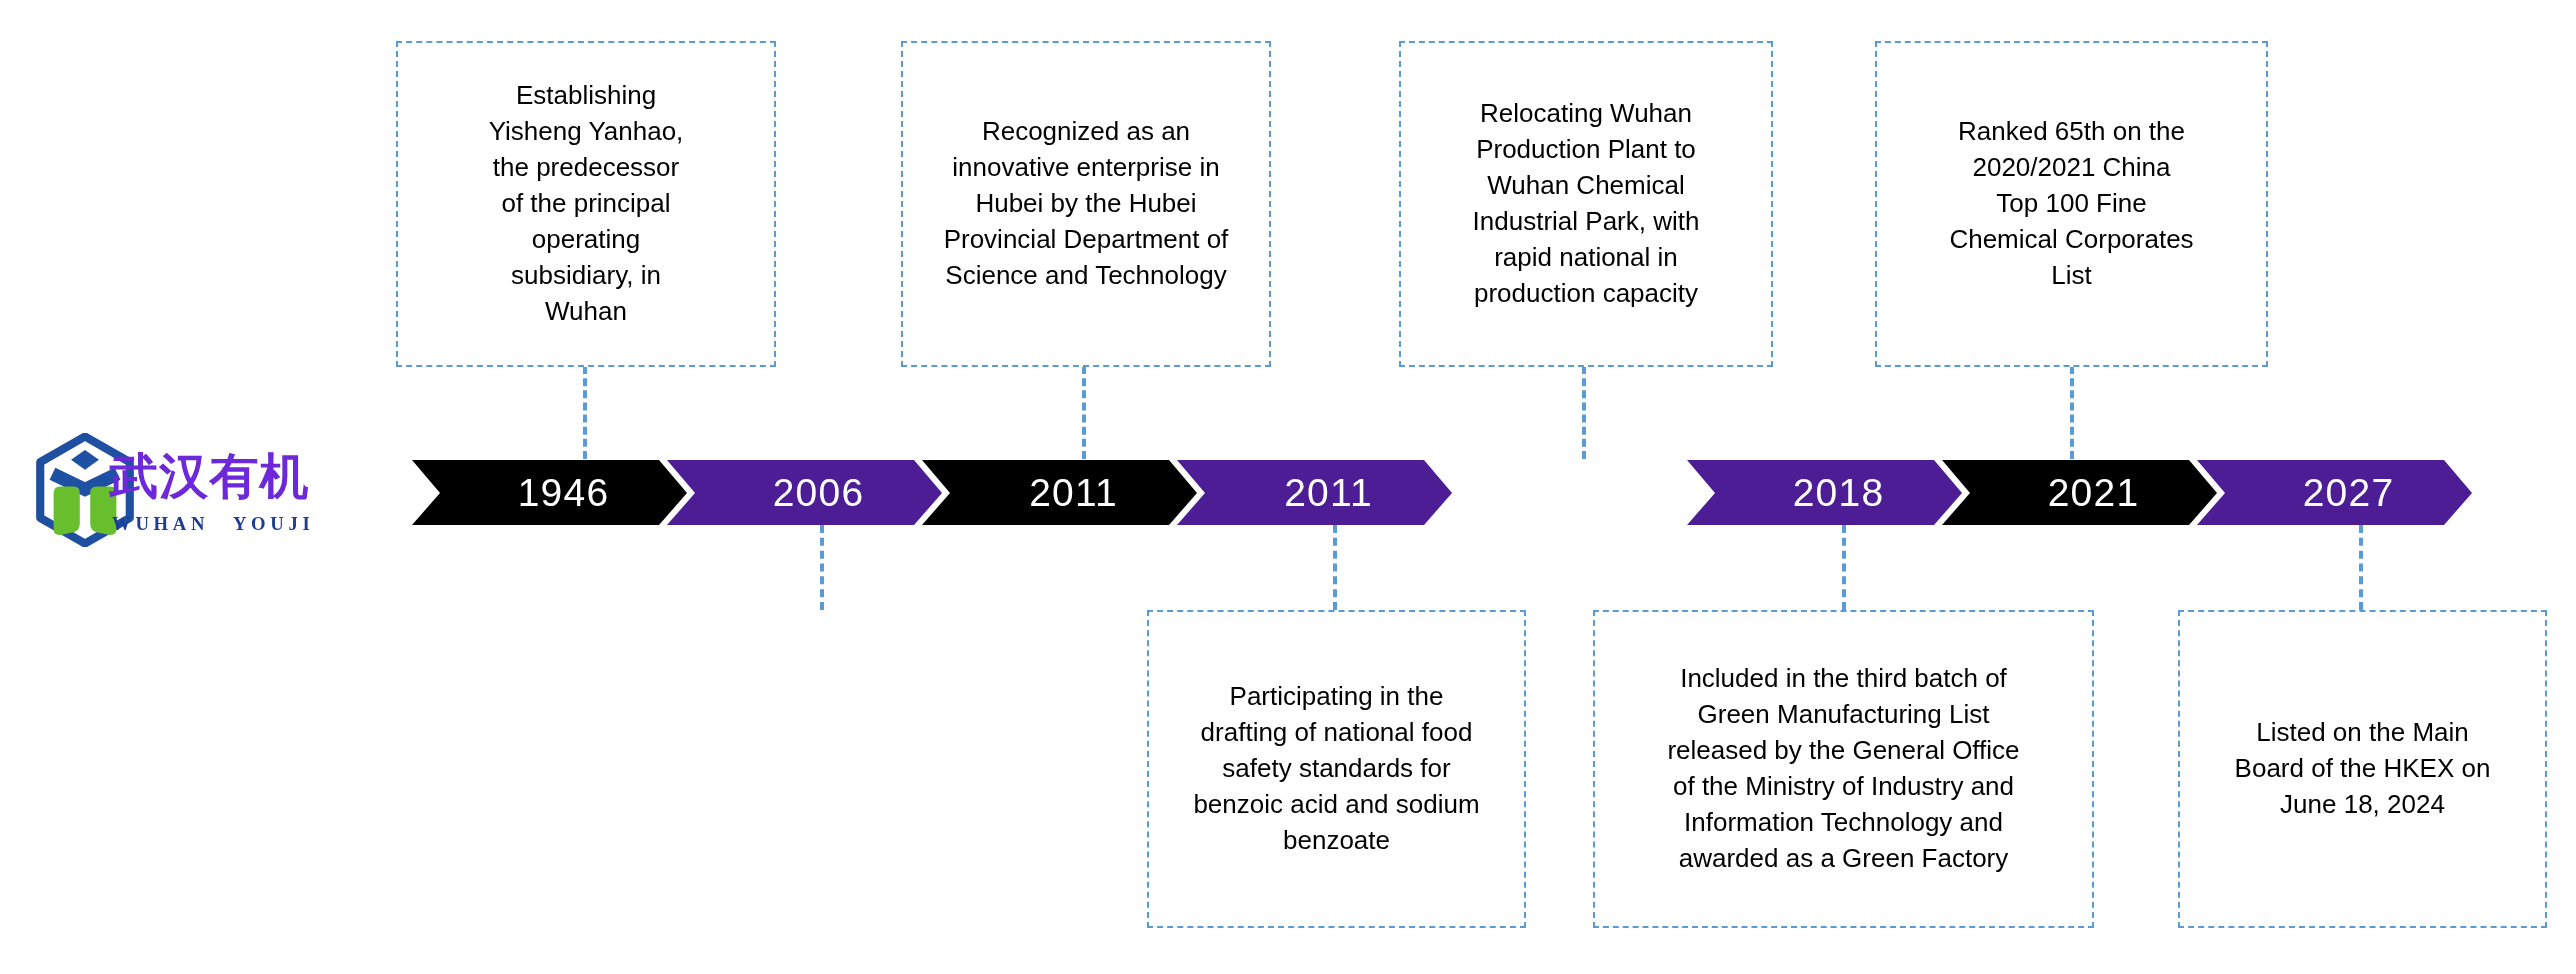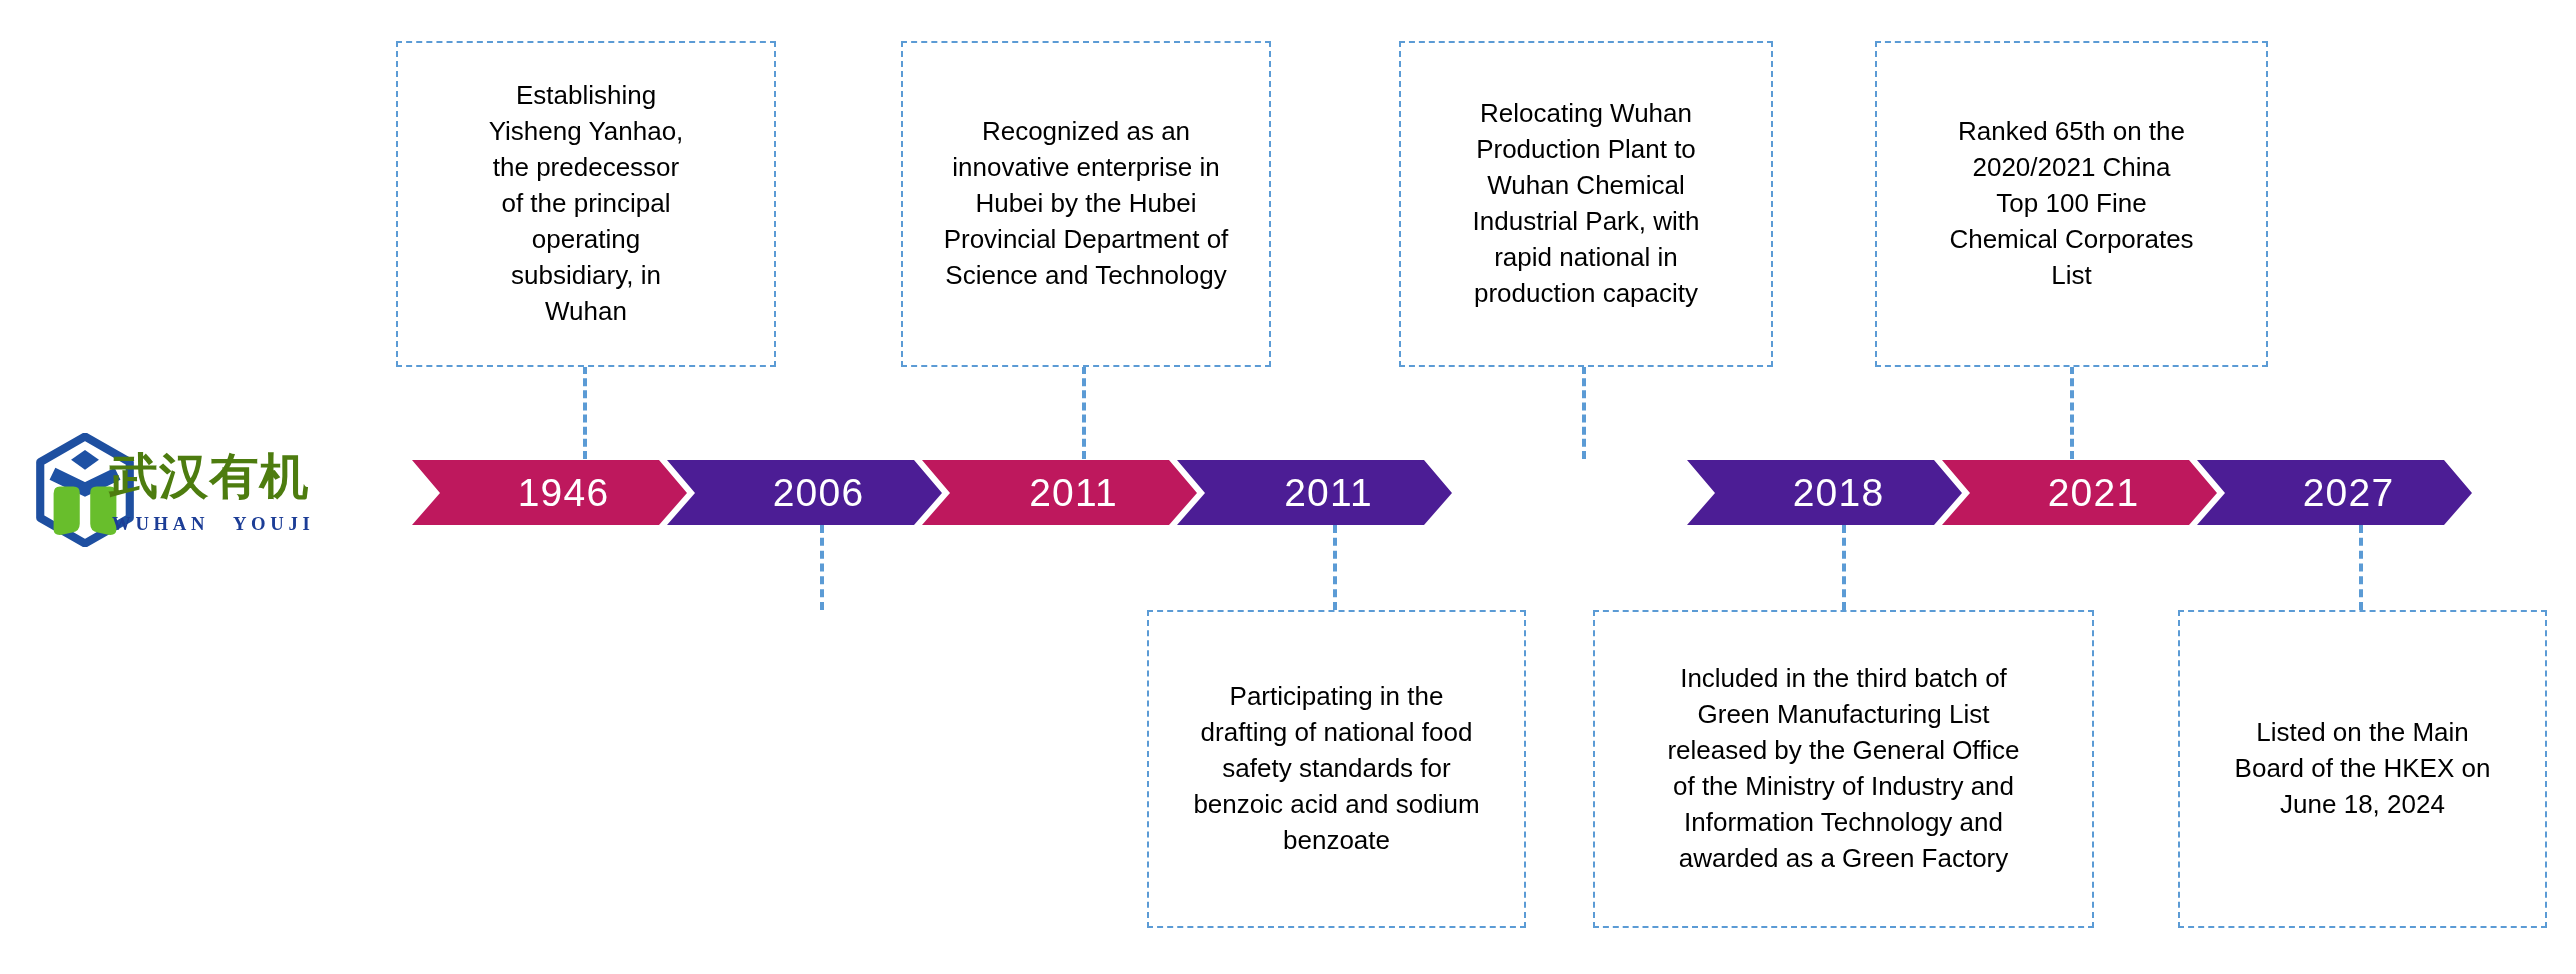--- a/index.html
+++ b/index.html
@@ -5,33 +5,33 @@
   html,body{margin:0;padding:0;background:#ffffff;}
   .stage{
     position:relative;width:2576px;height:975px;background:#ffffff;
     font-family:"Liberation Sans",sans-serif;overflow:hidden;
   }
   
   .logo{position:absolute;left:35px;top:433px;width:327px;height:123px;}
   .logo svg{position:absolute;left:0;top:0;}
   .logo-cn{
     position:absolute;left:74px;top:18.7px;font-size:49px;font-weight:700;
-    color:#4d7c0f;letter-spacing:1.2px;white-space:nowrap;line-height:1;
+    color:#6d28d9;letter-spacing:1.2px;white-space:nowrap;line-height:1;
   }
   .logo-en{
     position:absolute;left:77px;top:82px;font-size:18.7px;font-weight:700;
     color:#1C3D96;letter-spacing:4.7px;word-spacing:15px;white-space:nowrap;line-height:1;font-family:Liberation Serif, serif;
   }
   
   .seg{
     position:absolute;top:460px;width:275px;height:65px;box-sizing:border-box;
     clip-path:polygon(0 0,247px 0,275px 33px,247px 65px,0 65px,28px 33px);
     display:flex;align-items:center;justify-content:center;padding-left:28px;
   }
-  .seg.green{background:#be185d;}
+  .seg.green{background:#000000;}
   .seg.blue{background:#4c1d95;}
   .yr{color:#ffffff;font-size:39px;letter-spacing:1.2px;line-height:1;}
   
   .conn{position:absolute;width:0;border-left:4.1px dashed #5B9BD5;}
   
   .box{
     position:absolute;border:2.9px dashed #5B9BD5;box-sizing:border-box;background:#ffffff;
     display:flex;align-items:center;justify-content:center;text-align:center;
   }
   .bt{font-size:26px;line-height:1.38;color:#000000;display:block;}

